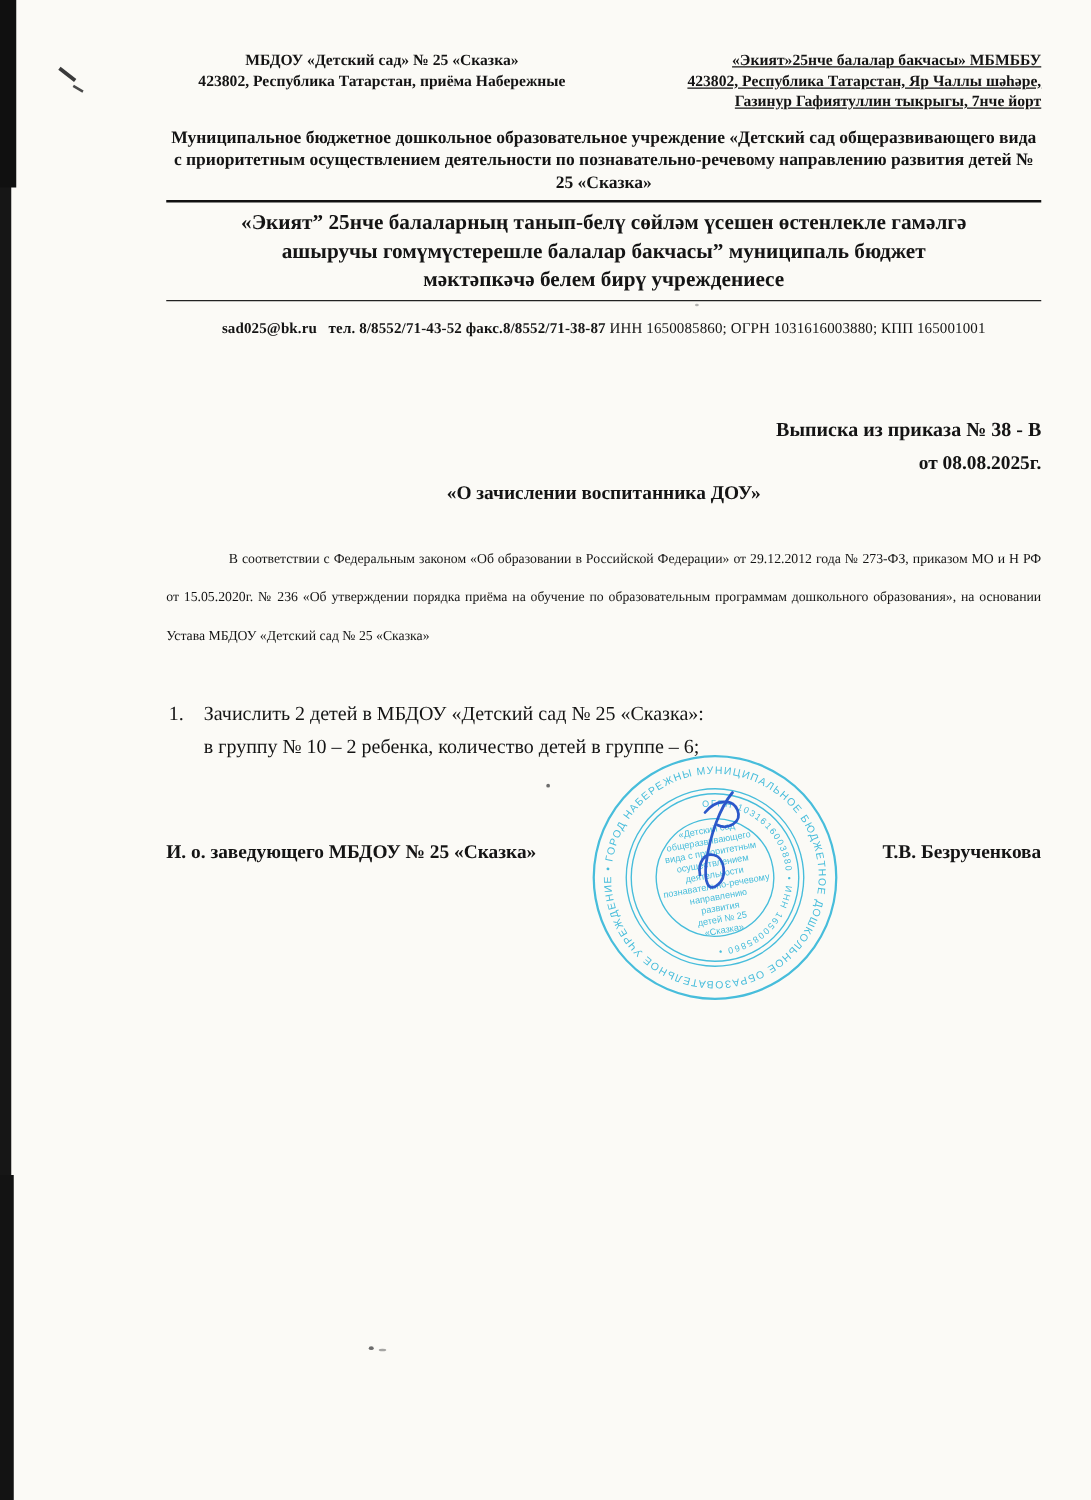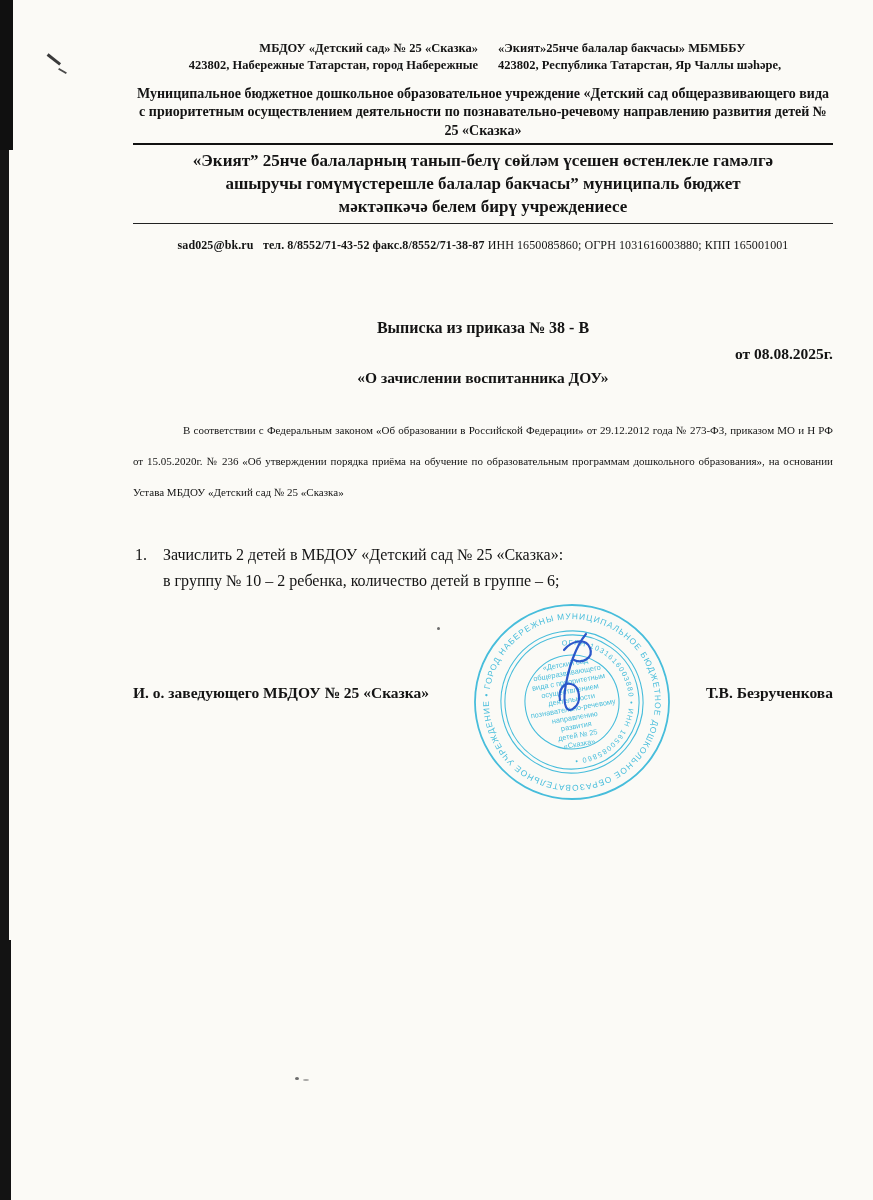--- a/index.html
+++ b/index.html
@@ -23,57 +23,57 @@
   .speck { position:absolute; background:#6c6c6c; border-radius:50%; }
   .s1 { left:295px; top:1077px; width:4px; height:3px; }
   .s2 { left:437px; top:627px; width:3px; height:3px; }
   .s3 { left:303px; top:1079px; width:6px; height:2px; opacity:.6; }
   .s4 { left:556px; top:243px; width:3px; height:2px; opacity:.5; }
 
   .content { position:absolute; left:133px; top:40px; width:700px; }
 
   .header-row { display:flex; justify-content:space-between; }
   .header-block { font-weight:bold; font-size:12.5px; line-height:1.32; }
-  .header-left { width:345px; text-align:right; }
-  .header-right { width:335px; text-align:left; }
+  .header-left { width:345px; text-align:center; }
+  .header-right { width:335px; text-align:right;text-decoration:underline; }
 
   .org-name-ru {
     margin:12px auto 0;
     width:700px;
     font-weight:bold; font-size:14px; line-height:1.32;
     text-align:center;
   }
   .rule-thick { border:none; border-top:2.5px solid #111; margin-top:3px; }
   .org-name-tt {
     margin:5px auto 0;
     width:600px;
     font-weight:bold; font-size:17px; line-height:1.35;
     text-align:center;
   }
   .rule-thin { border:none; border-top:1.5px solid #222; margin-top:4px; }
 
   .contacts { margin-top:14px; font-size:12px; text-align:center; letter-spacing:.1px; }
   .contacts .b { font-weight:bold; }
 
-  .doc-title { margin-top:66px; text-align:center; font-weight:bold; font-size:16px; }
+  .doc-title { margin-top:66px; text-align:right; font-weight:bold; font-size:16px; }
   .doc-date  { margin-top:8px; text-align:right; font-weight:bold; font-size:15.5px; }
   .doc-subject { margin-top:6px; text-align:center; font-weight:bold; font-size:15.5px; }
 
   .body-par {
     margin-top:28px;
     font-size:11px; line-height:31px;
     text-align:justify;
     text-indent:50px;
   }
 
   .order-list { margin-top:34px; position:relative; padding-left:30px; font-size:16px; line-height:26px; }
   .order-num { position:absolute; left:2px; top:0; }
 
   .signature-row {
-    margin-top:90px;
+    margin-top:62px;
     display:flex; justify-content:space-between; align-items:baseline;
     font-weight:bold; font-size:15.5px;
   }
 
   
   .stamp-wrap { position:absolute; left:468px; top:598px; width:208px; height:208px; }
   .stamp-svg { position:absolute; left:0; top:0; transform:rotate(-10deg); opacity:.88; }
   .sig-svg { position:absolute; left:0; top:0; }
 </style>
 </head>
@@ -89,25 +89,26 @@
   <div class="speck s1"></div>
   <div class="speck s2"></div>
   <div class="speck s3"></div>
   <div class="speck s4"></div>
 
   <div class="content">
 
     <div class="header-row">
       <div class="header-block header-left">
         <div>МБДОУ «Детский сад»  № 25 «Сказка»</div>
-        <div>423802,  Набережные Татарстан, город Набережные</div>
+        <div>423802,  Республика Татарстан, приёма Набережные</div>
       </div>
       <div class="header-block header-right">
         <div>«Экият»25нче  балалар бакчасы» МБМББУ</div>
         <div>423802,  Республика Татарстан, Яр Чаллы шәһәре,</div>
+        <div>Газинур Гафиятуллин тыкрыгы, 7нче йорт</div>
       </div>
     </div>
 
     <div class="org-name-ru">Муниципальное бюджетное дошкольное образовательное учреждение «Детский сад общеразвивающего вида с приоритетным осуществлением деятельности по познавательно-речевому направлению развития детей № 25 «Сказка»</div>
     <hr class="rule-thick">
     <div class="org-name-tt">«Экият” 25нче балаларның танып-белү сөйләм үсешен өстенлекле гамәлгә ашыручы гомүмүстерешле балалар бакчасы” муниципаль бюджет мәктәпкәчә белем бирү учреждениесе</div>
     <hr class="rule-thin">
 
     <div class="contacts">
       <span class="b">sad025@bk.ru</span>&nbsp;&nbsp;

